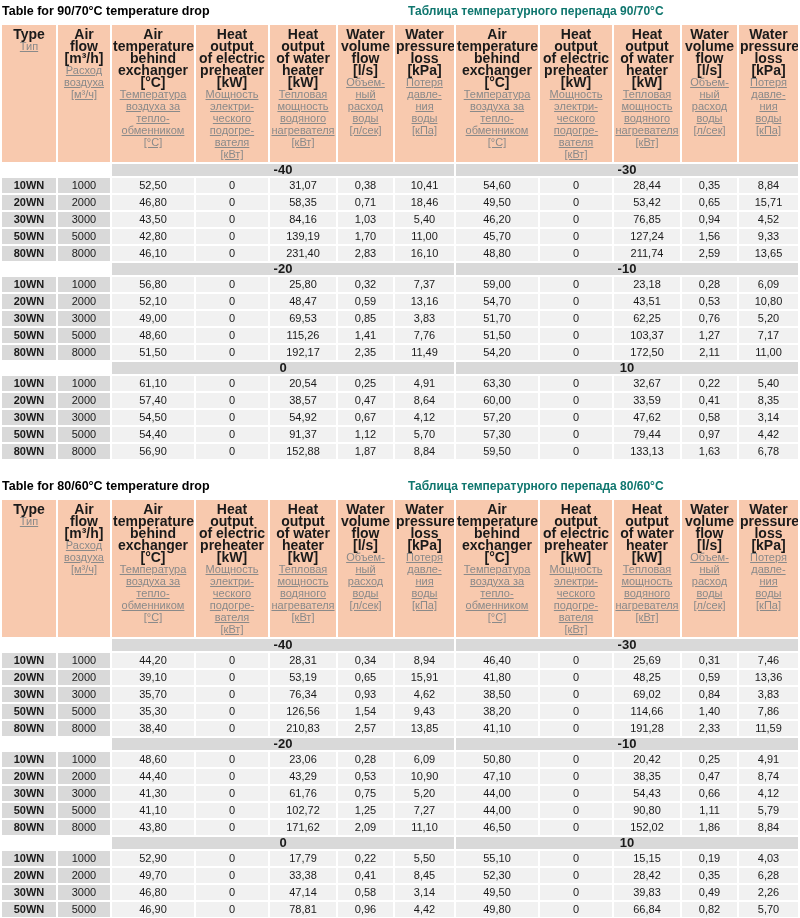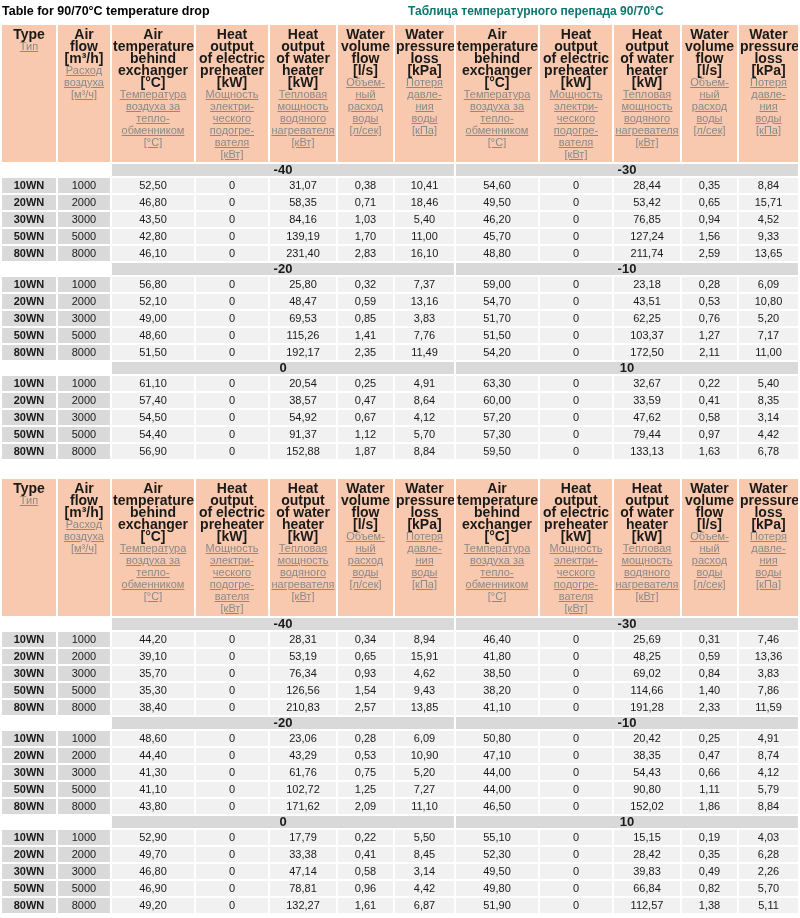--- a/index.html
+++ b/index.html
@@ -480,20 +480,24 @@
             <td class="cval">0</td>
             <td class="cval">133,13</td>
             <td class="cval">1,63</td>
             <td class="cval">6,78</td>
           </tr>
         </tbody>
     </table>
   </div>
 
   <div class="table-block">
+    <div class="titles">
+      <div class="title-en">Table for 80/60°C temperature drop</div>
+      <div class="title-ru">Таблица температурного перепада 80/60°C</div>
+    </div>
     <table class="data-table">
       <colgroup>
           <col style="width: 54px;">
           <col style="width: 52px;">
           <col style="width: 82px;">
           <col style="width: 72px;">
           <col style="width: 66px;">
           <col style="width: 55px;">
           <col style="width: 59px;">
           <col style="width: 82px;">

